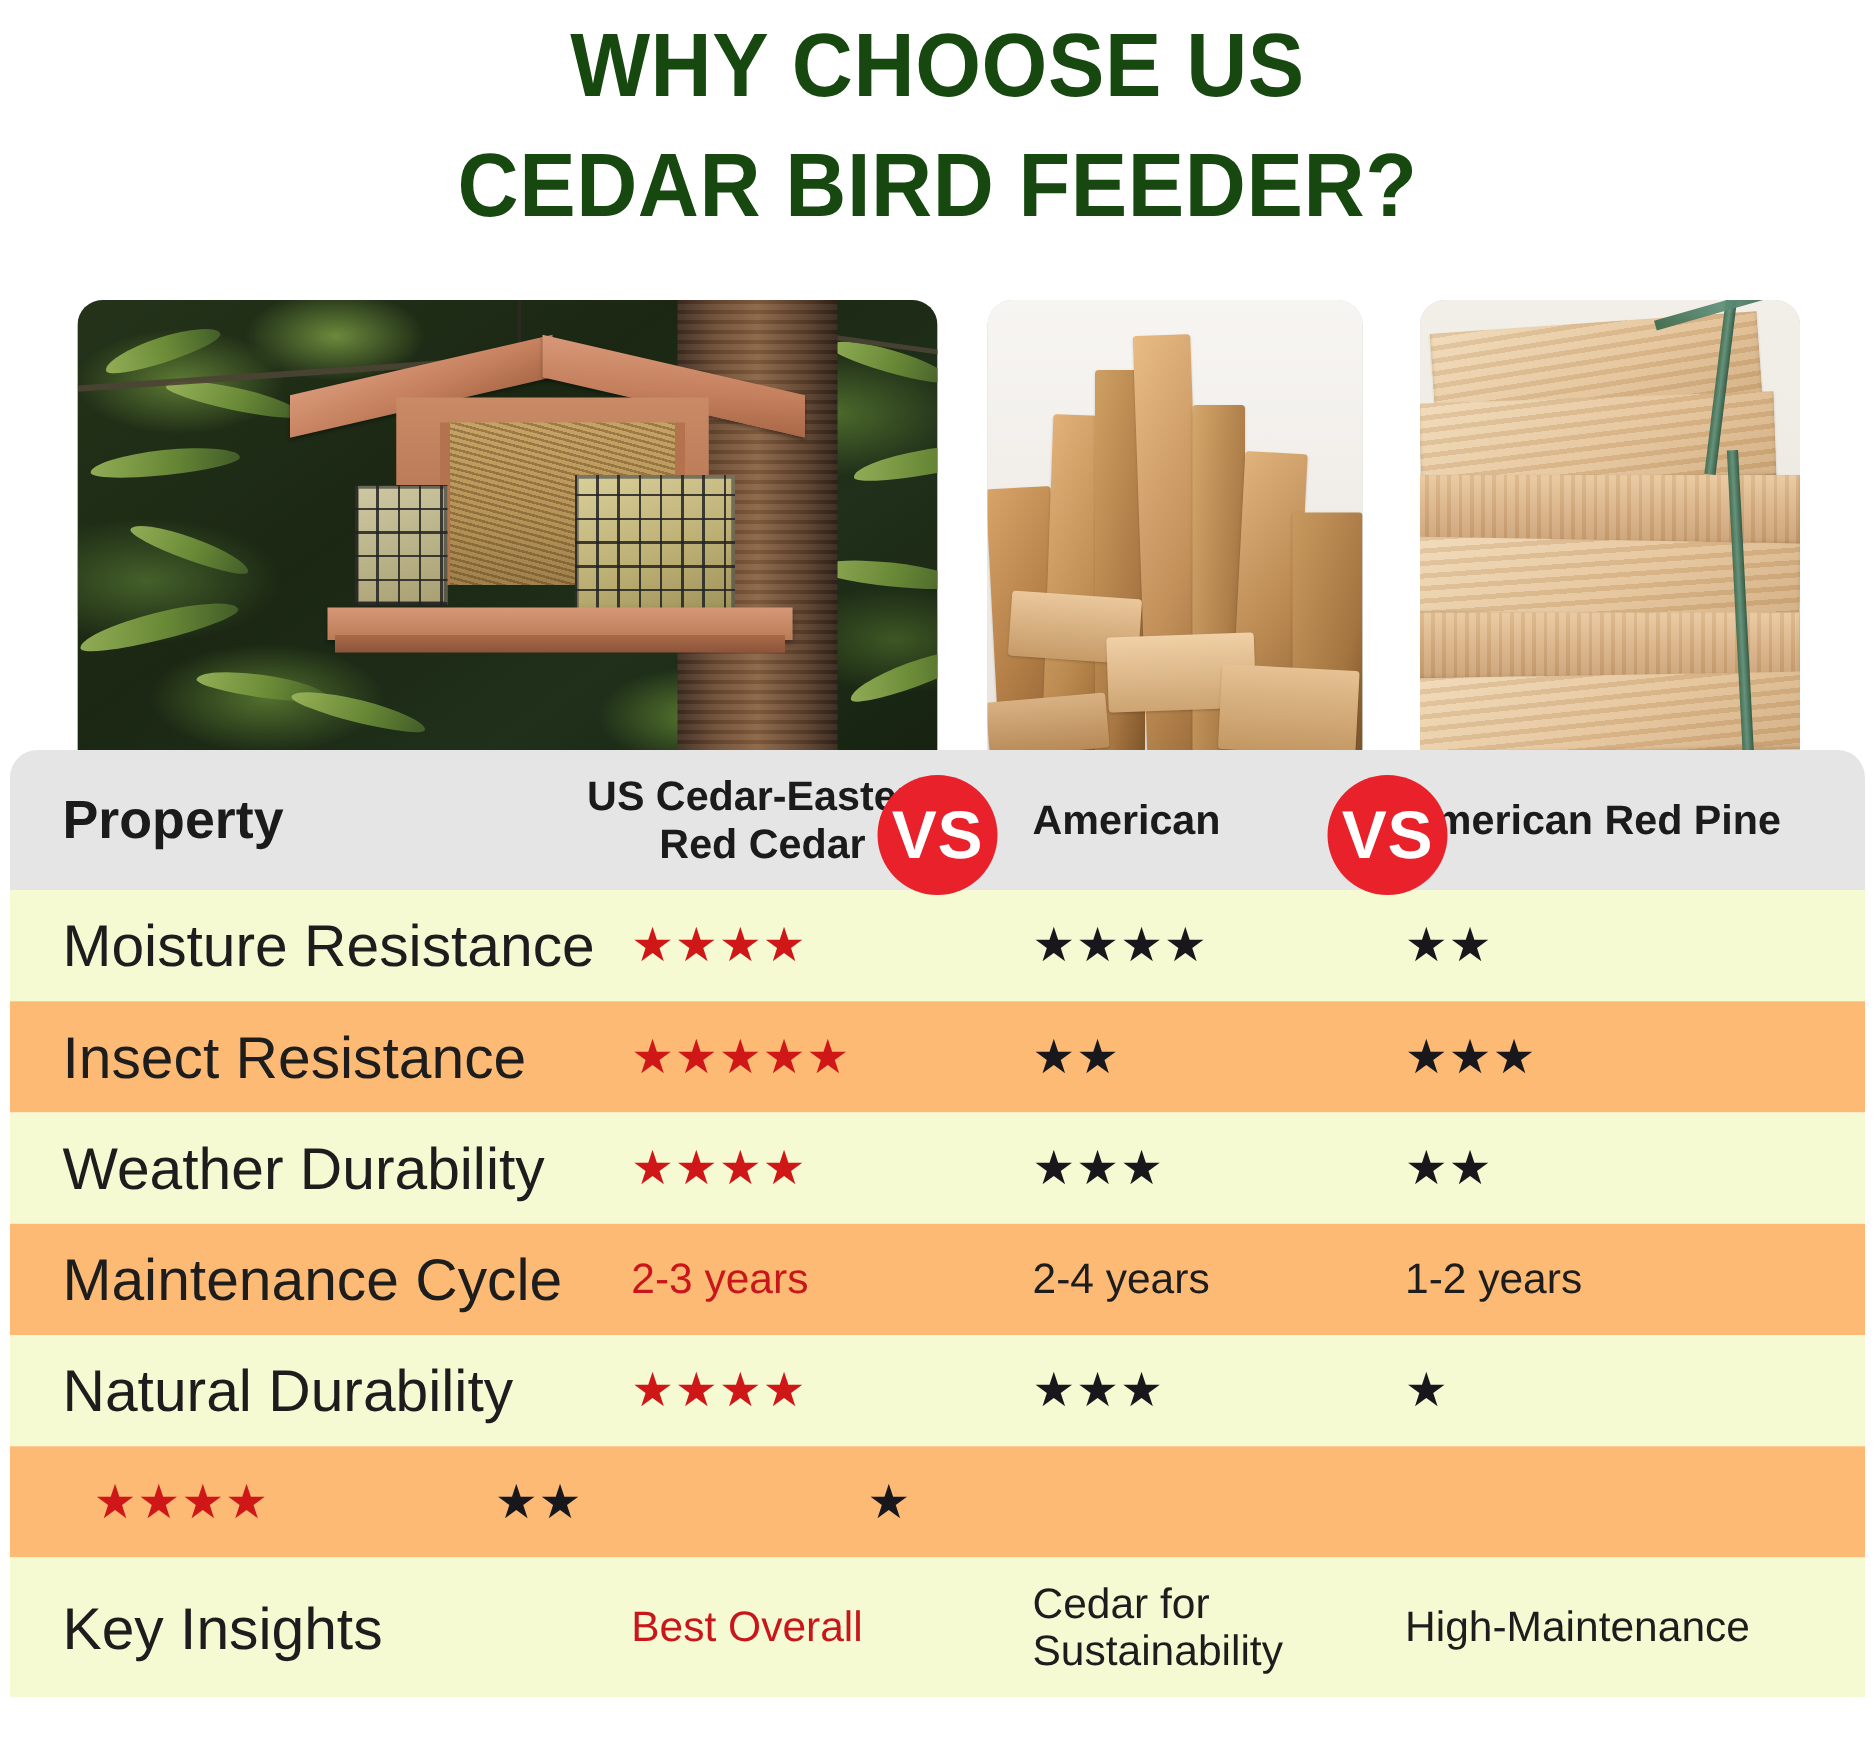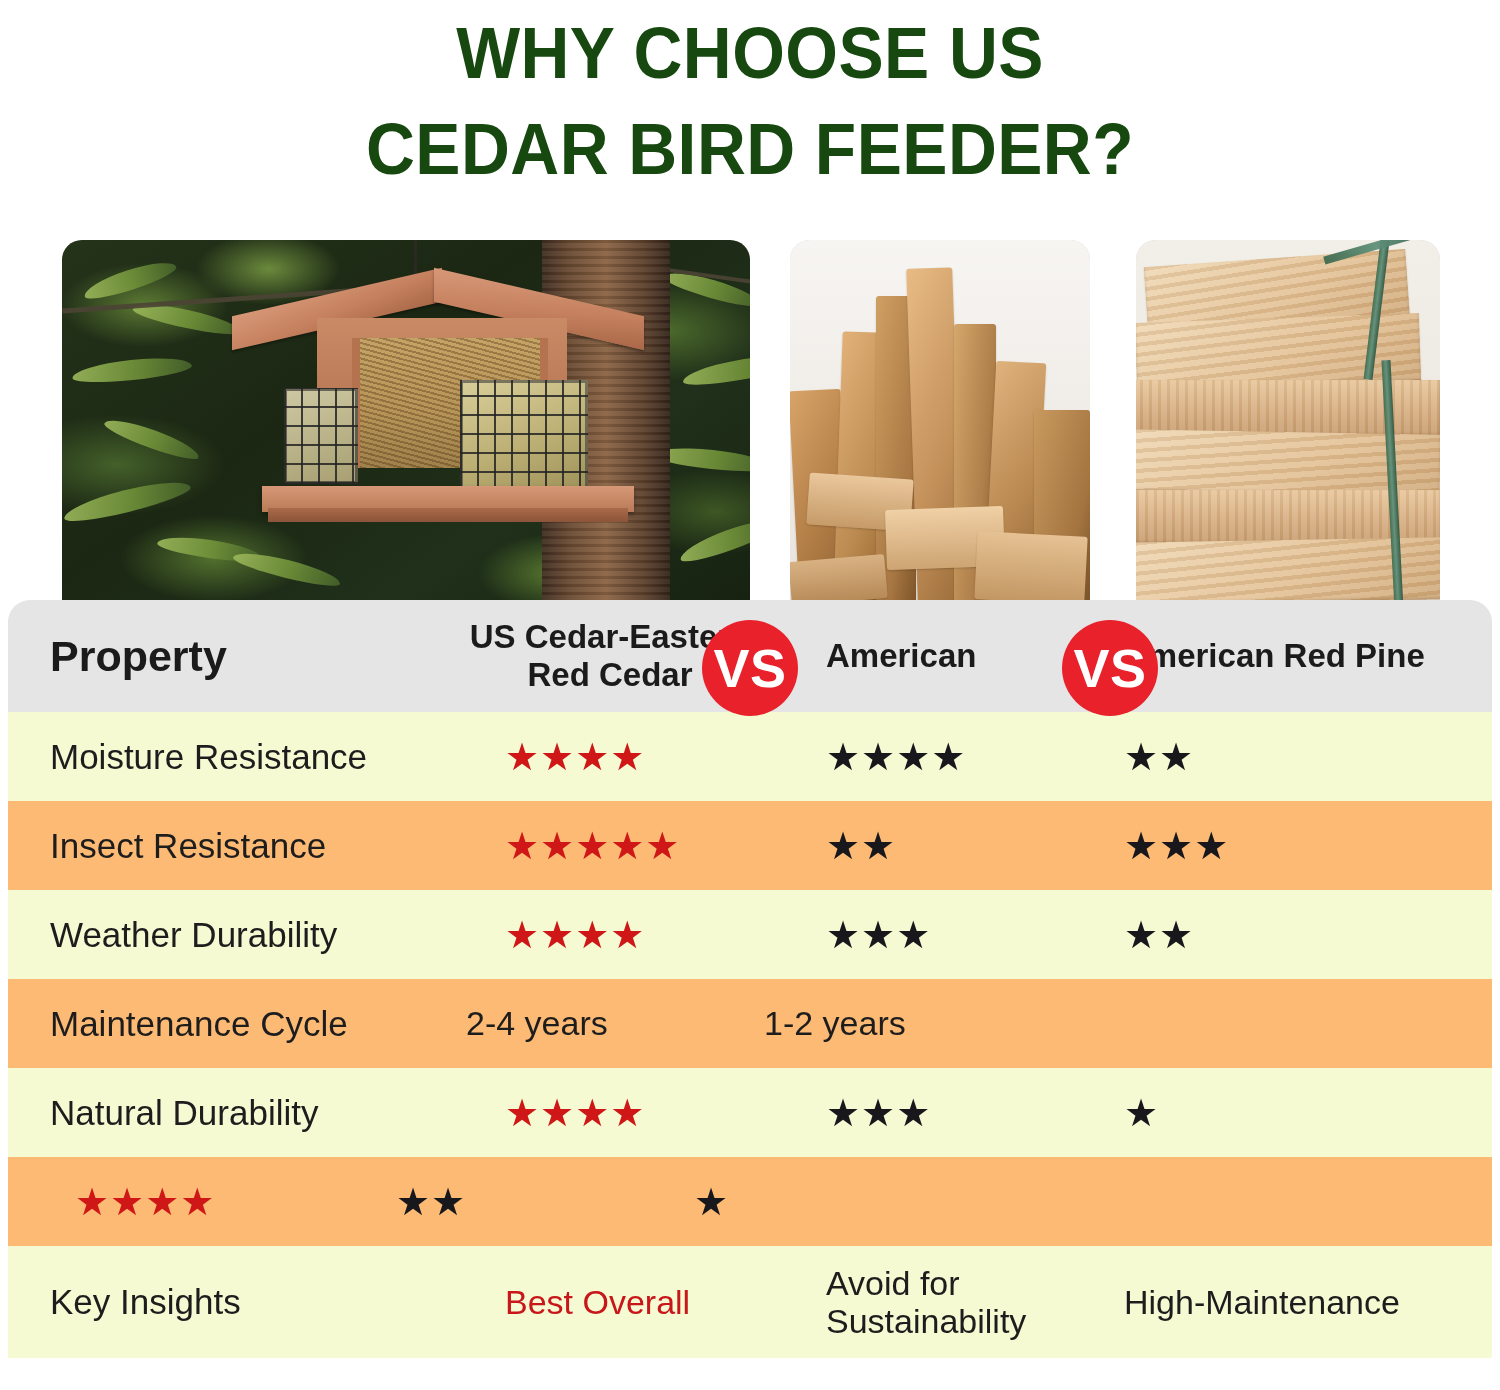--- a/index.html
+++ b/index.html
@@ -253,21 +253,21 @@
   }
   .hdr-cell {
     font-size: 33px;
     font-weight: bold;
     color: #1b1b1b;
     line-height: 1.16;
   }
   .hdr-a { text-align: center; padding-left: 0; padding-right: 16px; }
 
   .prop-label {
-    font-size: 35px;
+    font-size: 47px;
     color: #1d1d1d;
     white-space: nowrap;
   }
   .val-text {
     font-size: 34px;
     color: #1d1d1d;
     line-height: 1.12;
   }
   .val-text.accent { color: #c8161a; }
 
@@ -413,20 +413,23 @@
     </div>
     <div class="c-c">
       <span class="stars black">★★</span>
     </div>
   </div>
 
   <div class="row blue">
     <div class="c-prop">
       <span class="prop-label">Maintenance Cycle</span>
     </div>
+    <div class="c-a">
+      <span class="val-text accent">2-3 years</span>
+    </div>
     <div class="c-b">
       <span class="val-text">2-4 years</span>
     </div>
     <div class="c-c">
       <span class="val-text">1-2 years</span>
     </div>
   </div>
 
   <div class="row yellow">
     <div class="c-prop">
@@ -456,21 +459,21 @@
   </div>
 
   <div class="row yellow tall">
     <div class="c-prop">
       <span class="prop-label">Key Insights</span>
     </div>
     <div class="c-a">
       <span class="val-text accent">Best Overall</span>
     </div>
     <div class="c-b">
-      <div class="val-text">Avoid for</div>
+      <div class="val-text">Cedar for</div>
       <div class="val-text">Sustainability</div>
     </div>
     <div class="c-c">
       <span class="val-text">High-Maintenance</span>
     </div>
   </div>
 
 </div>
 
 </body></html>

